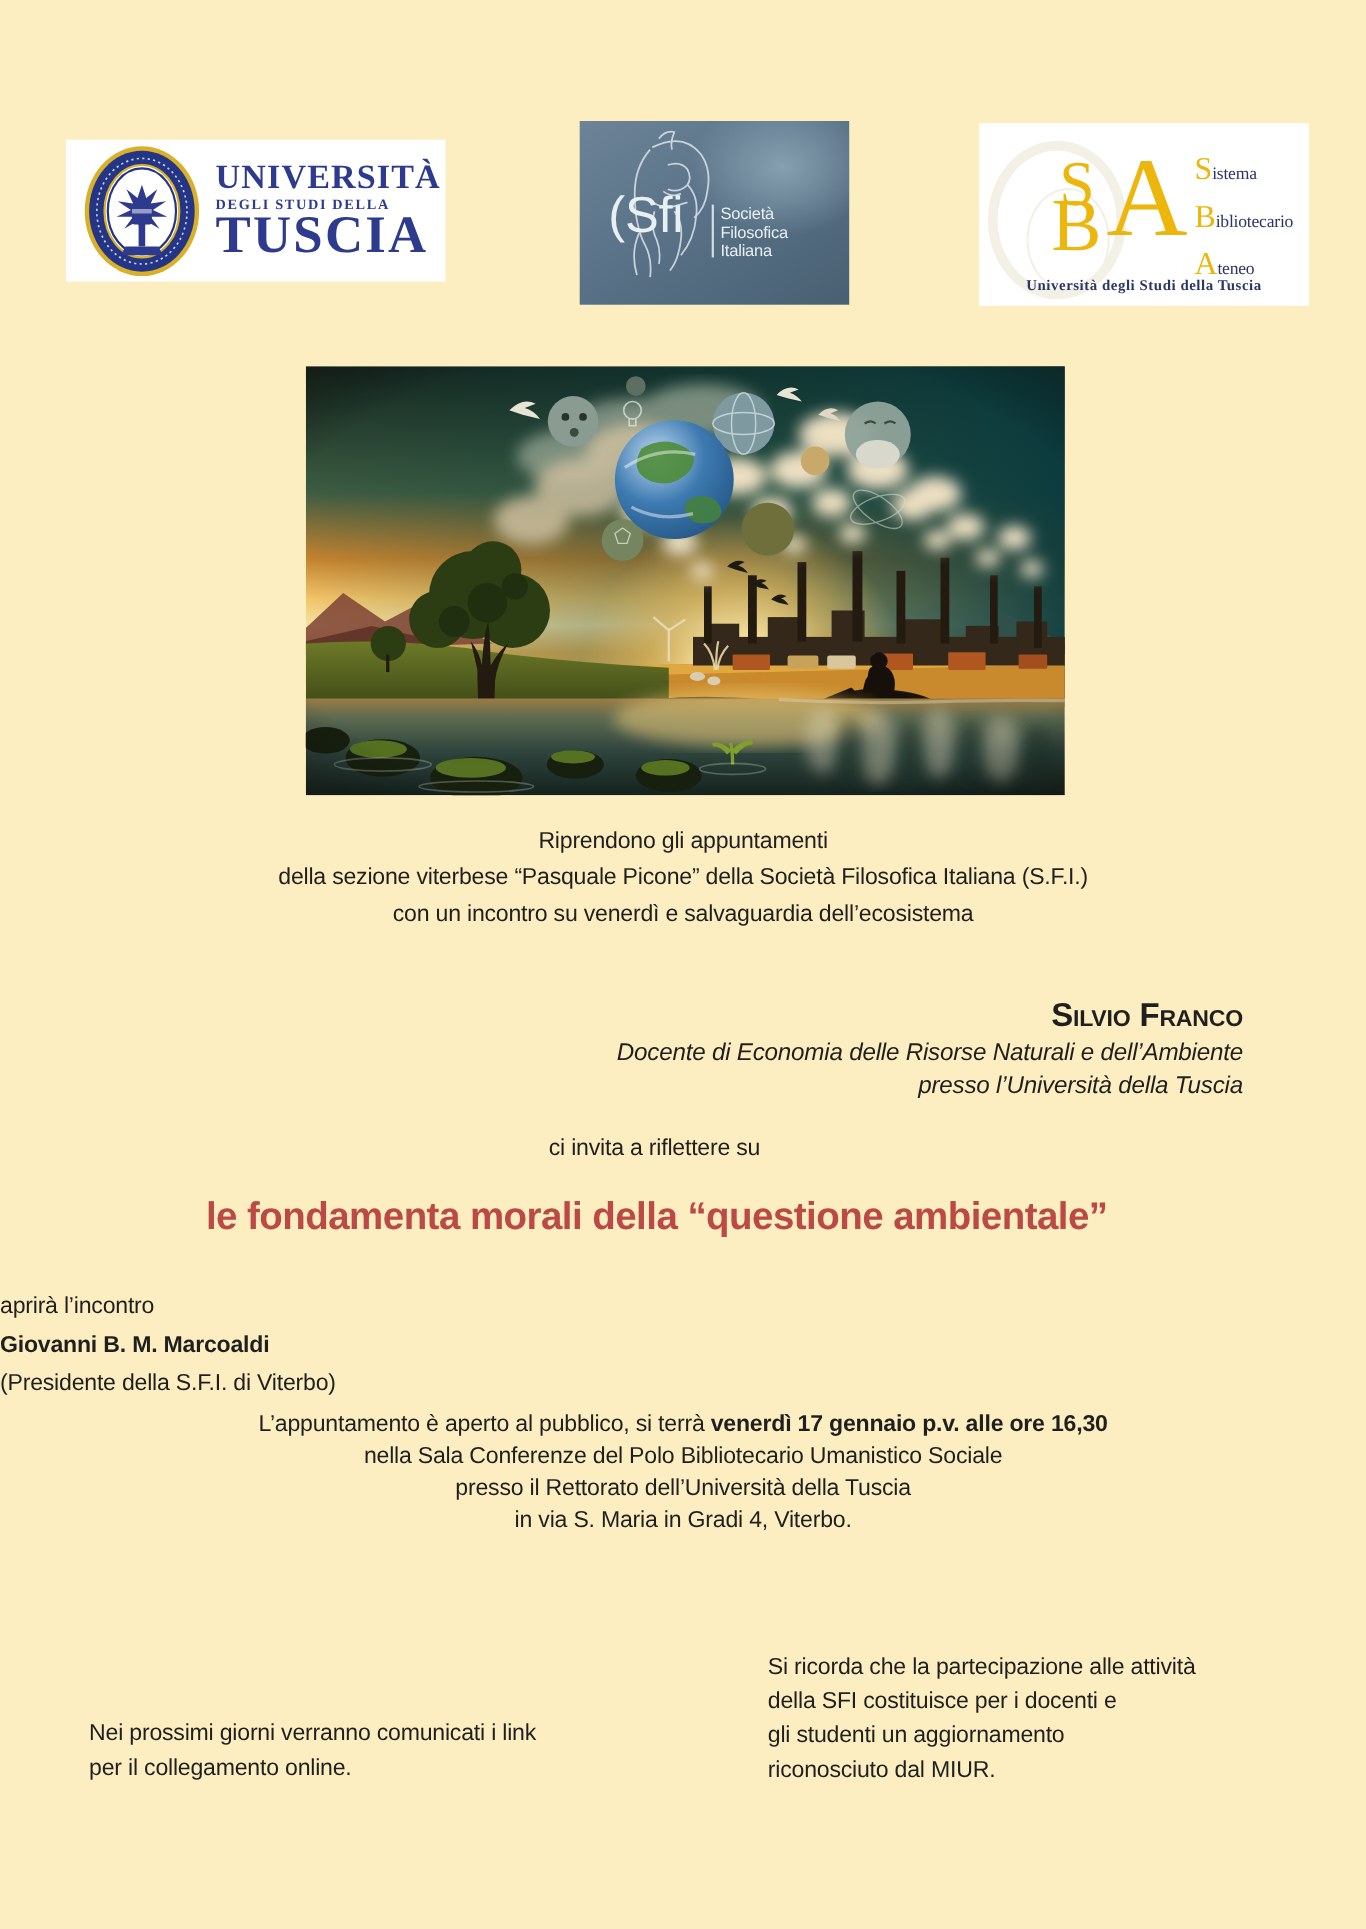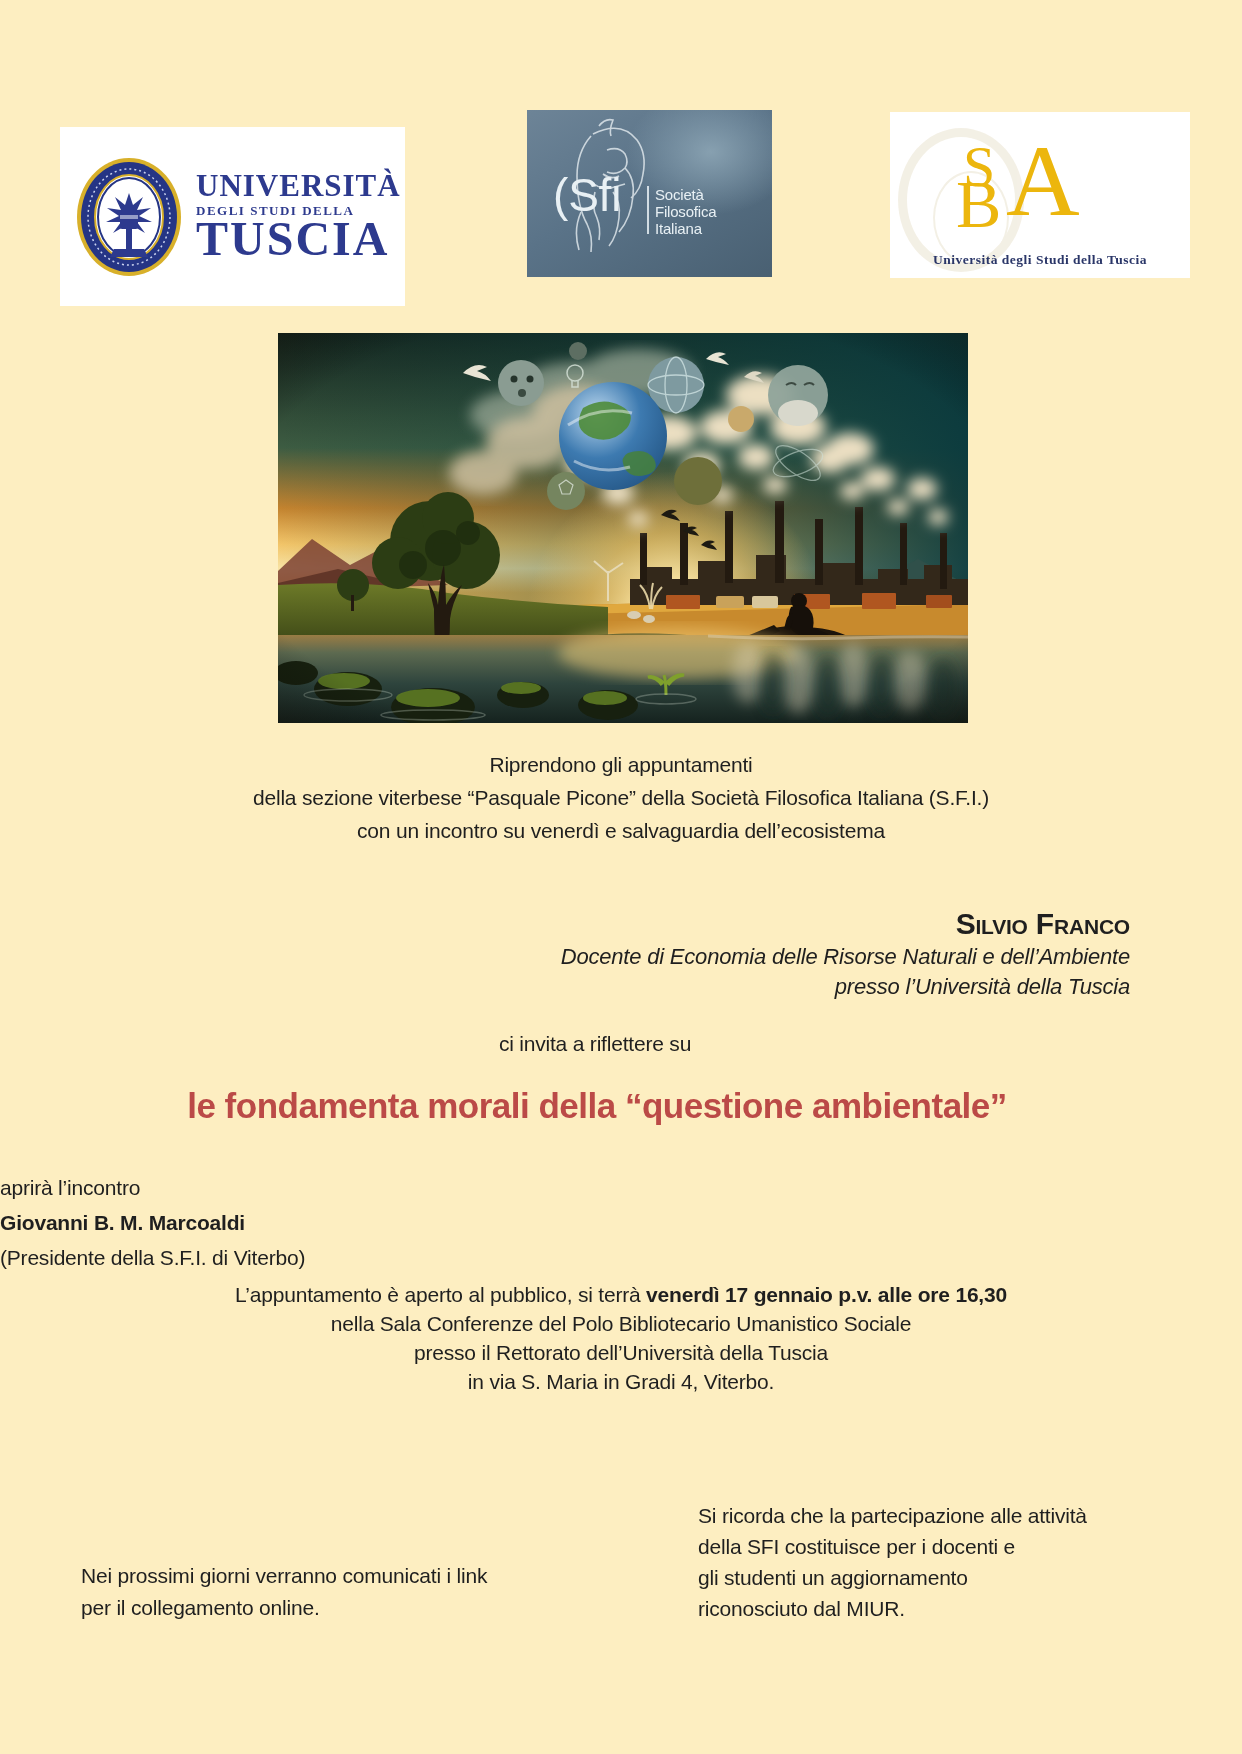--- a/index.html
+++ b/index.html
@@ -3,21 +3,21 @@
 <meta charset="utf-8">
 <style>
   html,body{margin:0;padding:0;}
   .page{
     position:relative;width:1242px;height:1754px;background:#FDEEC1;
     font-family:"Liberation Sans",sans-serif;color:#1f1f1f;overflow:hidden;
     letter-spacing:-0.2px;
   }
   
   .logo{position:absolute;box-sizing:border-box;}
-  .logo-tuscia{left:60px;top:127px;width:345px;height:179px;background:#fff;display:flex;align-items:center;}
+  .logo-tuscia{left:60px;top:127px;width:345px;height:129px;background:#fff;display:flex;align-items:center;}
   .tuscia-emblem{margin-left:10px;flex:0 0 auto;}
   .tuscia-text{font-family:"Liberation Serif",serif;color:#2D3A8E;margin-left:8px;line-height:1;}
   .tuscia-l1{font-size:31px;font-weight:bold;letter-spacing:1px;}
   .tuscia-l2{font-size:13px;font-weight:bold;letter-spacing:1.5px;text-align:left;margin:3px 2px 0 0;}
   .tuscia-l3{font-size:48px;font-weight:bold;letter-spacing:2px;margin-top:-2px;}
   .logo-sfi{left:527px;top:110px;width:245px;height:167px;
     background:radial-gradient(120px 90px at 75% 25%,#87a0b0 0%,rgba(135,160,176,0) 70%),
                linear-gradient(150deg,#6d8497 0%,#5a7388 45%,#496072 100%);padding-left:39px;}
   .sfi-athena{position:absolute;left:6px;top:6px;}
   .sfi-brand{position:absolute;left:26px;top:62px;font-size:46px;color:#E8F0F4;line-height:1;}
@@ -108,20 +108,25 @@
   </div>
 
   <div class="logo logo-sba">
     <div class="sba-watermark">
         <div class="sba-watermark-inner"></div>
       </div>
     <div>
       <span class="sba-letter s">S</span>
       <span class="sba-letter b">B</span>
       <span class="sba-letter a">A</span>
+    </div>
+    <div class="sba-words">
+      <div class="sba-word"><span class="init">S</span><span class="rest">istema</span></div>
+      <div class="sba-word"><span class="init">B</span><span class="rest">ibliotecario</span></div>
+      <div class="sba-word"><span class="init">A</span><span class="rest">teneo</span></div>
     </div>
     <div class="sba-subtitle">Università degli Studi della Tuscia</div>
   </div>
 
   <svg class="hero" width="690" height="390" viewBox="0 0 690 390">
     <defs>
       <linearGradient id="sky" x1="0" y1="0" x2="0" y2="1">
         <stop offset="0" stop-color="#15261f"></stop>
           <stop offset=".38" stop-color="#3d5c42"></stop>
         <stop offset=".58" stop-color="#c3832f"></stop>

